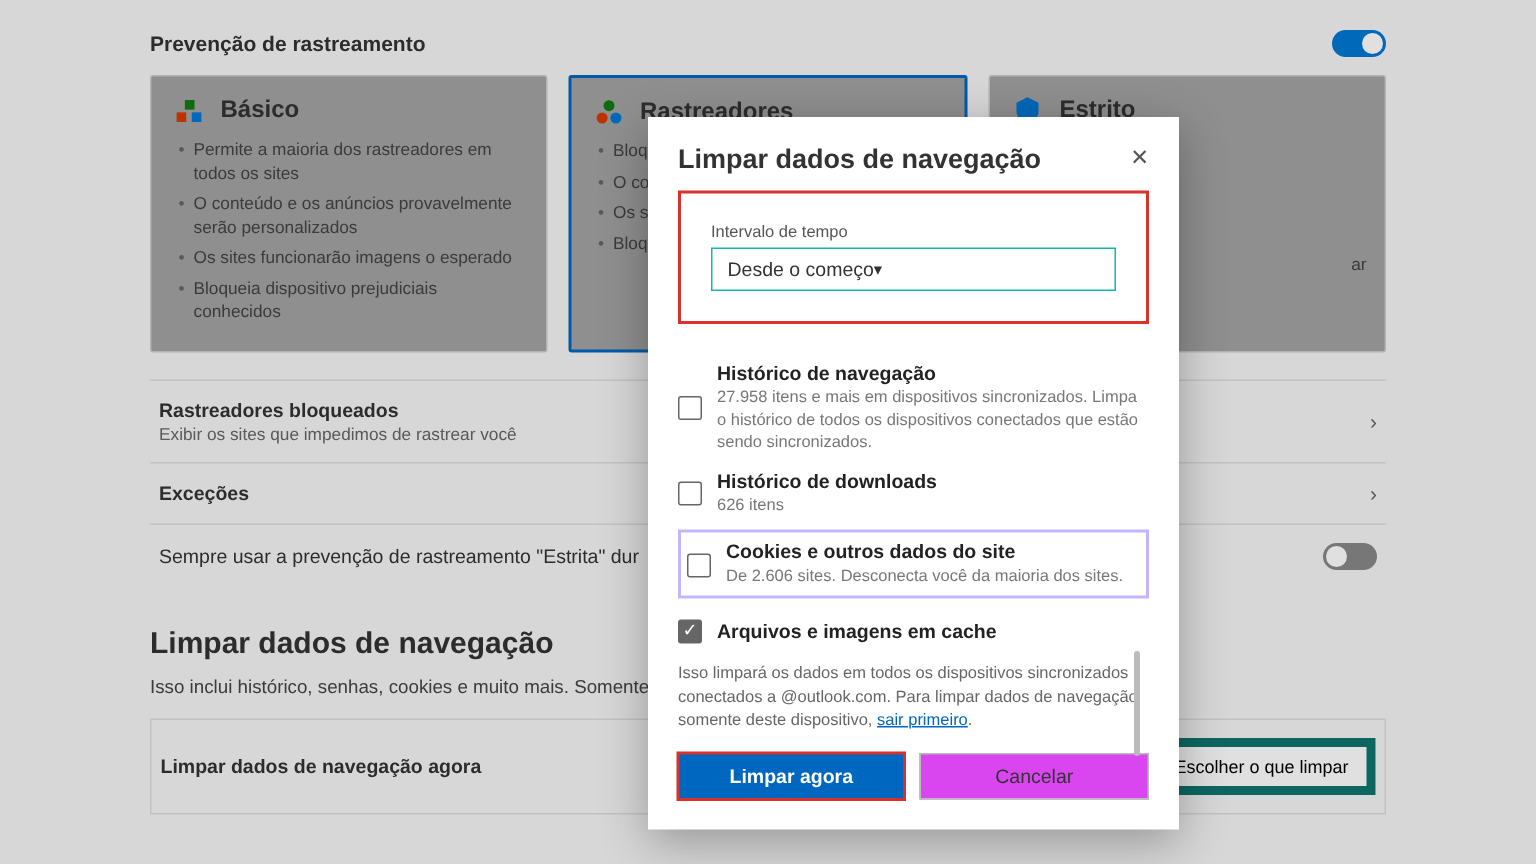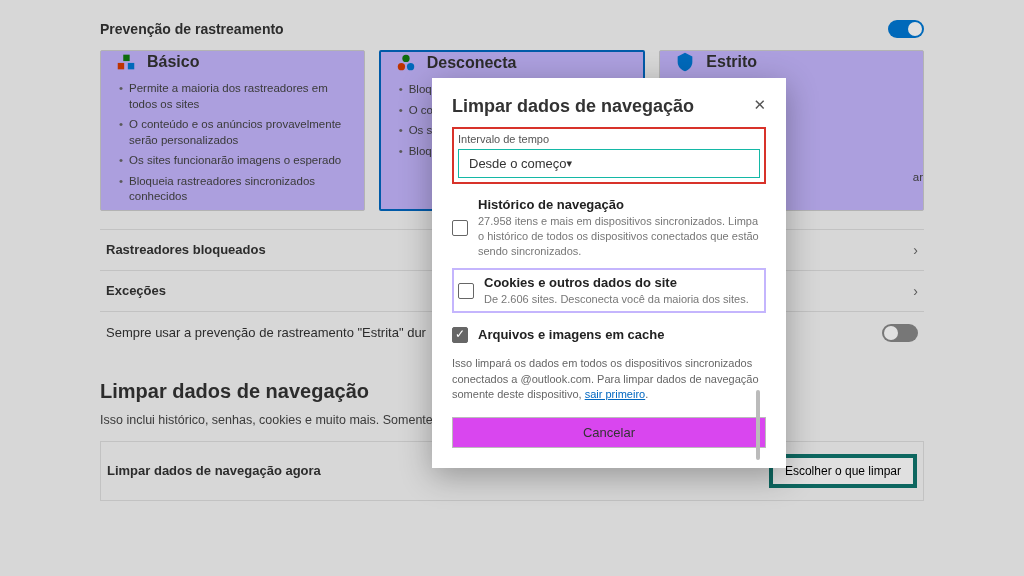--- a/index.html
+++ b/index.html
@@ -42,22 +42,22 @@
   .toggle.off::after { left: 2px; right: auto; }
   .cards {
     display: flex;
     gap: 14px;
     margin-bottom: 18px;
   }
   .card {
     flex: 1;
     border: 1px solid #ccc;
     border-radius: 2px;
-    padding: 0 14px;
-    background: #c4b5fd;
+    padding: 12px 14px;
+    background: #a3a3a3;
   }
   .card.selected {
     border: 2px solid #0067c0;
   }
   .card-header {
     display: flex;
     align-items: center;
     gap: 10px;
     margin-bottom: 8px;
   }
@@ -111,21 +111,21 @@
     font-weight: 600;
     margin: 26px 0 10px;
   }
   .subtext {
     font-size: 12.5px;
     color: #444;
     margin-bottom: 14px;
   }
   .link { color: #0067c0; text-decoration: underline; }
   .button-outline {
-    border: 4px solid #0f766e;
+    border: 6px solid #0f766e;
     background: #fff;
     padding: 6px 12px;
     font-size: 12px;
   }
   
   .overlay {
     position: absolute;
     inset: 0;
     background: rgba(0,0,0,0.12);
     z-index: 10;
@@ -234,21 +234,21 @@
   .btn-primary {
     background: #0067c0;
     color: #fff;
     font-weight: 600;
   }
   .btn-secondary {
     background: #d946ef;
     border: 1px solid #bbb;
     color: #333;
   }
-  .section-hl { border: 2px solid #d8322a; padding: 4px; margin-bottom: 8px; }
+  .section-hl { border: 2px solid #d8322a; padding: 20px; margin-bottom: 20px; }
   .cookies-block { border: 2px solid #c4b5fd; padding: 3px 4px; margin: 4px 0 8px; }
 </style>
 </head>
 <body>
 
 <div class="page">
 
   <div class="section-title">
     <span>Prevenção de rastreamento</span>
     <span class="toggle"></span>
@@ -264,59 +264,60 @@
               <rect x="14" y="13" width="7" height="7" fill="#0078d4"></rect>
               <rect x="9" y="4" width="7" height="7" fill="#107c10"></rect>
             </svg>
         </span>
         <span class="card-title">Básico</span>
       </div>
       <ul>
         <li>Permite a maioria dos rastreadores em todos os sites</li>
         <li>O conteúdo e os anúncios provavelmente serão personalizados</li>
         <li>Os sites funcionarão imagens o esperado</li>
-        <li>Bloqueia rastreadores sincronizados conhecidos</li>
+        <li>Bloqueia dispositivo prejudiciais conhecidos</li>
       </ul>
     </div>
 
     <div class="card selected">
       <div class="card-header">
         <span class="card-icon">
           <svg viewBox="0 0 24 24">
               <circle cx="7" cy="16" r="4" fill="#d83b01"></circle>
               <circle cx="17" cy="16" r="4" fill="#0078d4"></circle>
               <circle cx="12" cy="7" r="4" fill="#107c10"></circle>
             </svg>
         </span>
-        <span class="card-title">Desconecta</span>
+        <span class="card-title">Rastreadores</span>
       </div>
       <ul>
         <li>Bloqueia você não</li>
         <li>O conteú provavelm personaliz</li>
         <li>Os sites f esperado</li>
         <li>Bloqueia conhecid</li>
       </ul>
     </div>
 
     <div class="card" style="position:relative">
       <div class="card-header">
         <span class="card-icon">
           <svg viewBox="0 0 24 24">
               <path d="M12 2 L20 6 L20 12 C20 17 16 21 12 22 C8 21 4 17 4 12 L4 6 Z" fill="#0078d4"></path>
             </svg>
         </span>
         <span class="card-title">Estrito</span>
       </div>
-      <div style="position:absolute; right:0; top:120px; font-size:11.5px; color:#444">ar</div>
+      <div style="position:absolute; right:12px; top:120px; font-size:11.5px; color:#444">ar</div>
     </div>
   </div>
 
   <div class="row">
     <div class="label-group">
       <div class="label-title">Rastreadores bloqueados</div>
+      <div class="label-sub">Exibir os sites que impedimos de rastrear você</div>
     </div>
     <span class="chevron">›</span>
   </div>
 
   <div class="row">
     <div class="label-group">
       <div class="label-title">Exceções</div>
     </div>
     <span class="chevron">›</span>
   </div>
@@ -362,20 +363,27 @@
     <div class="scroll-track"></div>
 
     <div class="check-row">
       <div class="check"></div>
       <div class="check-text">
         <div class="ct-title">Histórico de navegação</div>
         <div class="ct-sub">27.958 itens e mais em dispositivos sincronizados. Limpa o histórico de todos os dispositivos conectados que estão sendo sincronizados.</div>
       </div>
     </div>
 
+    <div class="check-row">
+      <div class="check"></div>
+      <div class="check-text">
+        <div class="ct-title">Histórico de downloads</div>
+        <div class="ct-sub">626 itens</div>
+      </div>
+    </div>
 
     <div class="cookies-block">
       <div class="check-row" style="padding:2px 0">
         <div class="check"></div>
         <div class="check-text">
           <div class="ct-title">Cookies e outros dados do site</div>
           <div class="ct-sub">De 2.606 sites. Desconecta você da maioria dos sites.</div>
         </div>
       </div>
     </div>
@@ -386,15 +394,16 @@
         <div class="ct-title">Arquivos e imagens em cache</div>
       </div>
     </div>
   </div>
 
   <div class="modal-note">
     <span>Isso limpará os dados em todos os dispositivos sincronizados conectados a                       @outlook.com. Para limpar dados de navegação somente deste dispositivo, </span><a class="link">sair primeiro</a><span>.</span>
   </div>
 
   <div class="modal-actions">
+    <button class="btn btn-primary hl-red-tight">Limpar agora</button>
     <button class="btn btn-secondary">Cancelar</button>
   </div>
 </div>
 
 </body></html>

